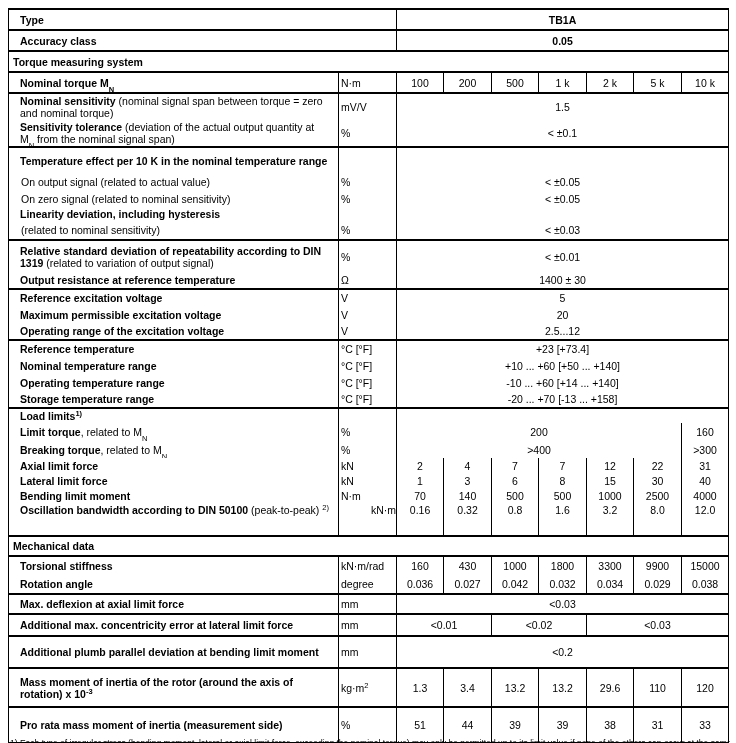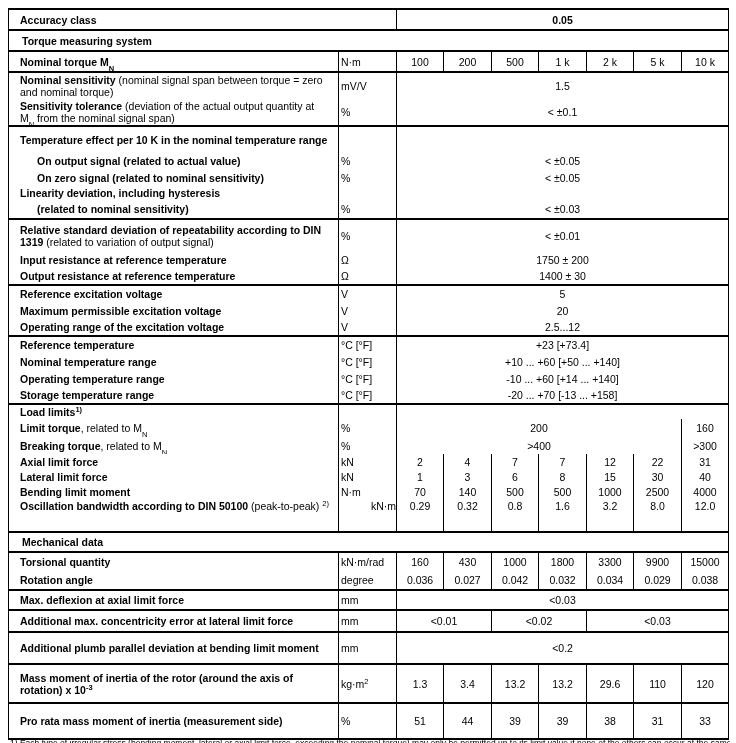--- a/index.html
+++ b/index.html
@@ -20,29 +20,29 @@
     line-height: 12px;
     border-left: 1px solid #000;
     border-right: 1px solid #000;
     border-top: 2px solid #000;
     border-bottom: 2px solid #000;
   }
   td { padding: 1px 4px; vertical-align: middle; overflow: hidden; }
   tr.bs > td { border-top: 2px solid #000; }
   td.label { font-weight: bold; text-align: left; padding-left: 11px; padding-right: 8px; }
   td.label .r { font-weight: normal; }
-  td.indent { font-weight: bold; text-align: left; padding-left: 28px; }
+  td.indent { font-weight: normal; text-align: left; padding-left: 12px; }
   td.unit {
     border-left: 1px solid #000; border-right: 1px solid #000;
     text-align: left; font-weight: normal; padding: 1px 2px;
   }
   td.val { text-align: center; font-weight: normal; }
   td.bl { border-left: 1px solid #000; }
   td.vbold { font-weight: bold; text-align: center; border-left: 1px solid #000; }
-  td.section { font-weight: bold; text-align: left; padding-left: 13px; }
+  td.section { font-weight: bold; text-align: left; padding-left: 4px; }
   sub { font-size: 7.5px; line-height: 0; position: relative; top: 2px; }
   sup { font-size: 7.5px; line-height: 0; }
   .footnote {
     position: absolute; left: 10px; top: 738px;
     width: 720px; font-size: 8.5px; white-space: nowrap; overflow: hidden;
   }
 </style>
 </head>
 <body>
 
@@ -53,20 +53,24 @@
     <col style="width:47px">
       <col style="width:48px">
       <col style="width:47px">
     <col style="width:48px">
       <col style="width:47px">
       <col style="width:48px">
       <col style="width:47px">
   </colgroup>
 
   <tbody>
+      <tr style="height:21px">
+    <td class="label" colspan="2">Type</td>
+    <td class="vbold" colspan="7">TB1A</td>
+  </tr>
 
   <tr class="bs" style="height:21px">
     <td class="label" colspan="2">Accuracy class</td>
     <td class="vbold" colspan="7">0.05</td>
   </tr>
 
   <tr class="bs" style="height:21px">
     <td class="section" colspan="9">Torque measuring system</td>
   </tr>
 
@@ -118,25 +122,20 @@
     <td class="unit">%</td>
     <td class="val" colspan="7">&lt; ±0.03</td>
   </tr>
 
   <tr class="bs" style="height:32px">
     <td class="label"><span>Relative standard deviation of repeatability according to DIN 1319</span><span class="r"> (related to variation of output signal)</span></td>
     <td class="unit">%</td>
     <td class="val" colspan="7">&lt; ±0.01</td>
   </tr>
   <tr style="height:17px">
-    <td class="label">Input resistance at reference temperature</td>
-    <td class="unit">Ω</td>
-    <td class="val" colspan="7">1750 ± 200</td>
-  </tr>
-  <tr style="height:17px">
     <td class="label">Output resistance at reference temperature</td>
     <td class="unit">Ω</td>
     <td class="val" colspan="7">1400 ± 30</td>
   </tr>
 
   <tr class="bs" style="height:17px">
     <td class="label">Reference excitation voltage</td>
     <td class="unit">V</td>
     <td class="val" colspan="7">5</td>
   </tr>
@@ -218,35 +217,35 @@
     <td class="val bl">140</td>
     <td class="val bl">500</td>
     <td class="val bl">500</td>
     <td class="val bl">1000</td>
     <td class="val bl">2500</td>
     <td class="val bl">4000</td>
   </tr>
   <tr style="height:33px">
     <td class="label" style="vertical-align:top;"><span>Oscillation bandwidth according to DIN 50100</span><span class="r"> (peak-to-peak) </span><sup class="r">2)</sup></td>
     <td class="unit" style="vertical-align:top;padding-left:32px;">kN·m</td>
-    <td class="val" style="vertical-align:top;">0.29</td>
+    <td class="val" style="vertical-align:top;">0.16</td>
     <td class="val bl" style="vertical-align:top;">0.32</td>
     <td class="val bl" style="vertical-align:top;">0.8</td>
     <td class="val bl" style="vertical-align:top;">1.6</td>
     <td class="val bl" style="vertical-align:top;">3.2</td>
     <td class="val bl" style="vertical-align:top;">8.0</td>
     <td class="val bl" style="vertical-align:top;">12.0</td>
   </tr>
 
   <tr class="bs" style="height:20px">
     <td class="section" colspan="9">Mechanical data</td>
   </tr>
 
   <tr class="bs" style="height:19px">
-    <td class="label">Torsional quantity</td>
+    <td class="label">Torsional stiffness</td>
     <td class="unit">kN·m/rad</td>
     <td class="val">160</td>
     <td class="val bl">430</td>
     <td class="val bl">1000</td>
     <td class="val bl">1800</td>
     <td class="val bl">3300</td>
     <td class="val bl">9900</td>
     <td class="val bl">15000</td>
   </tr>
   <tr style="height:19px">

